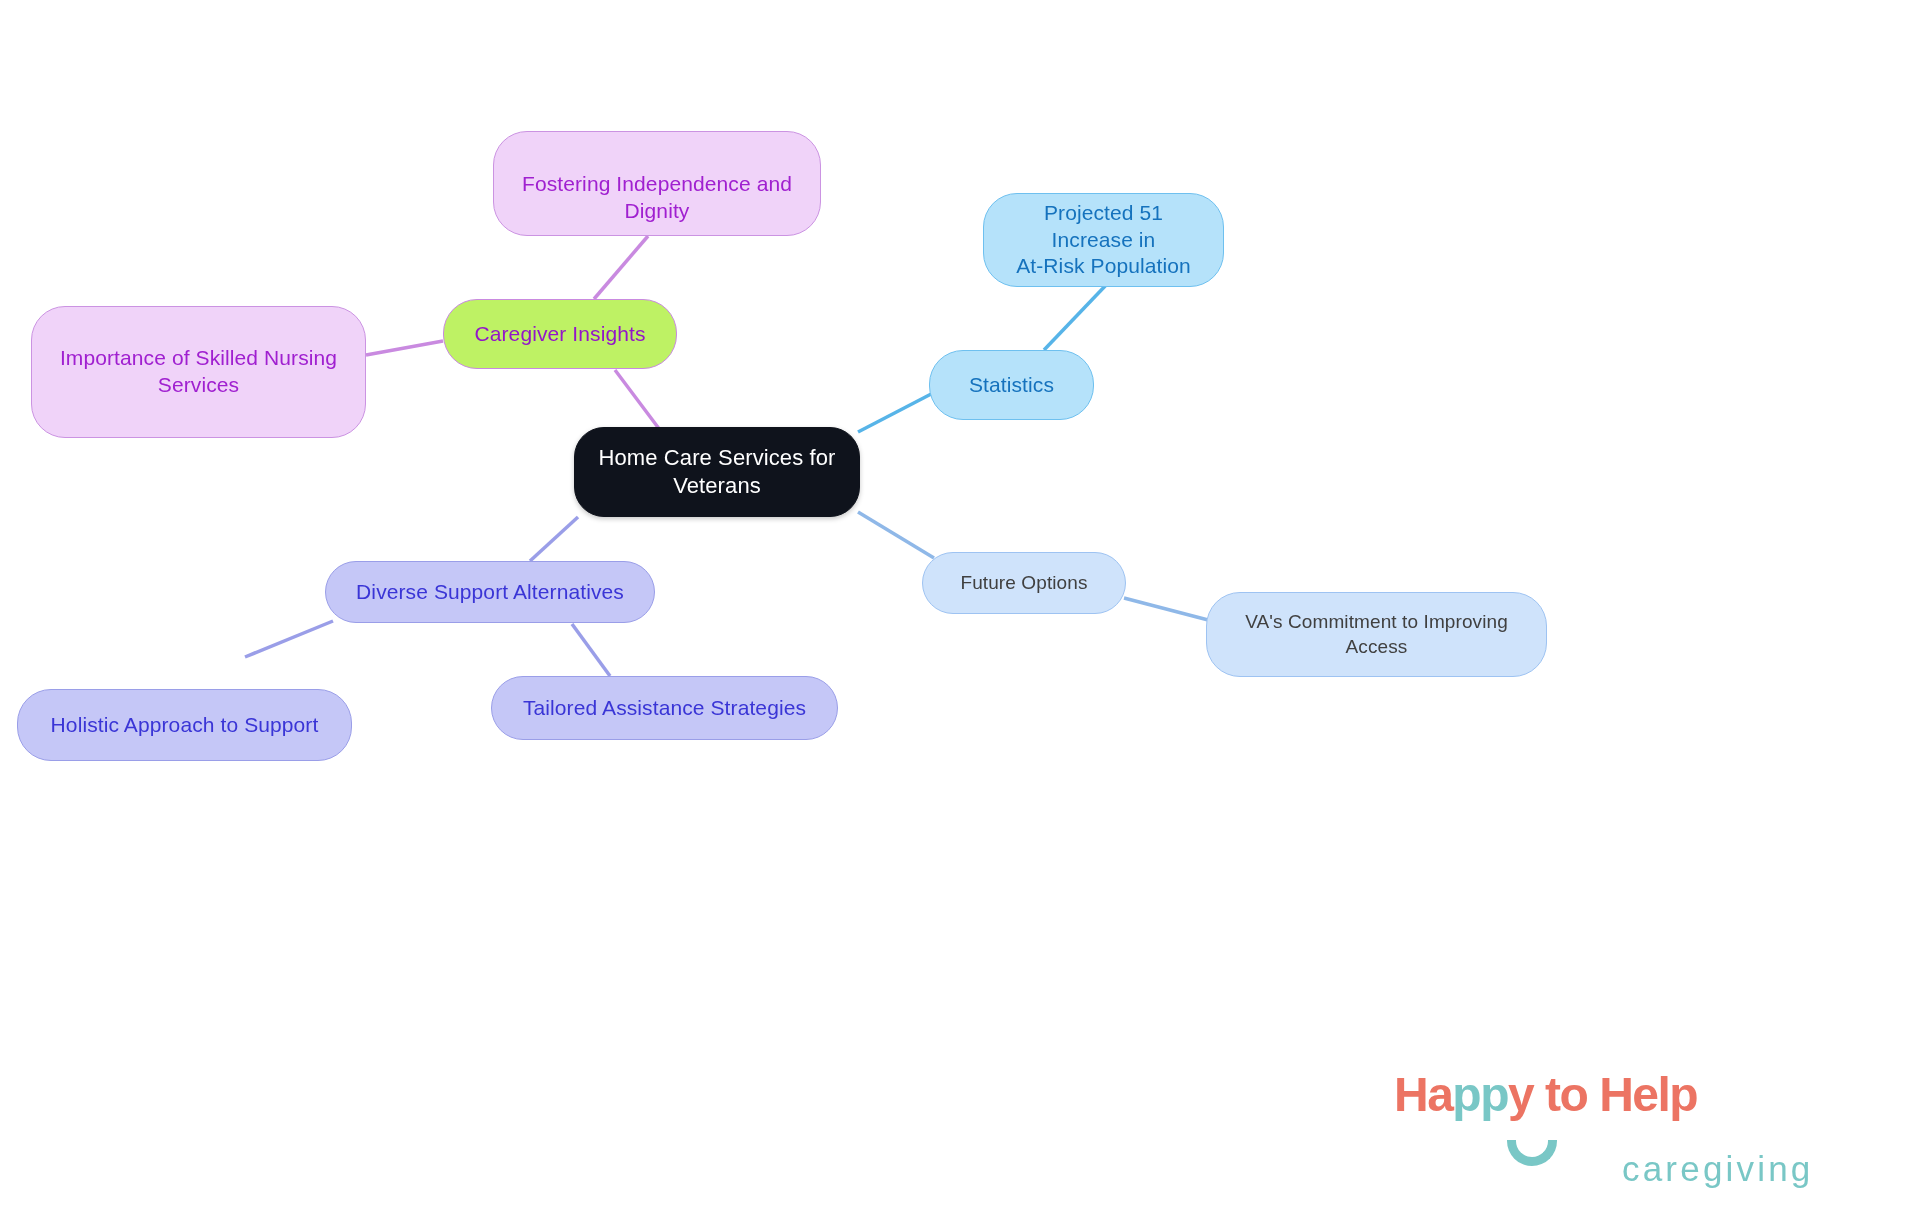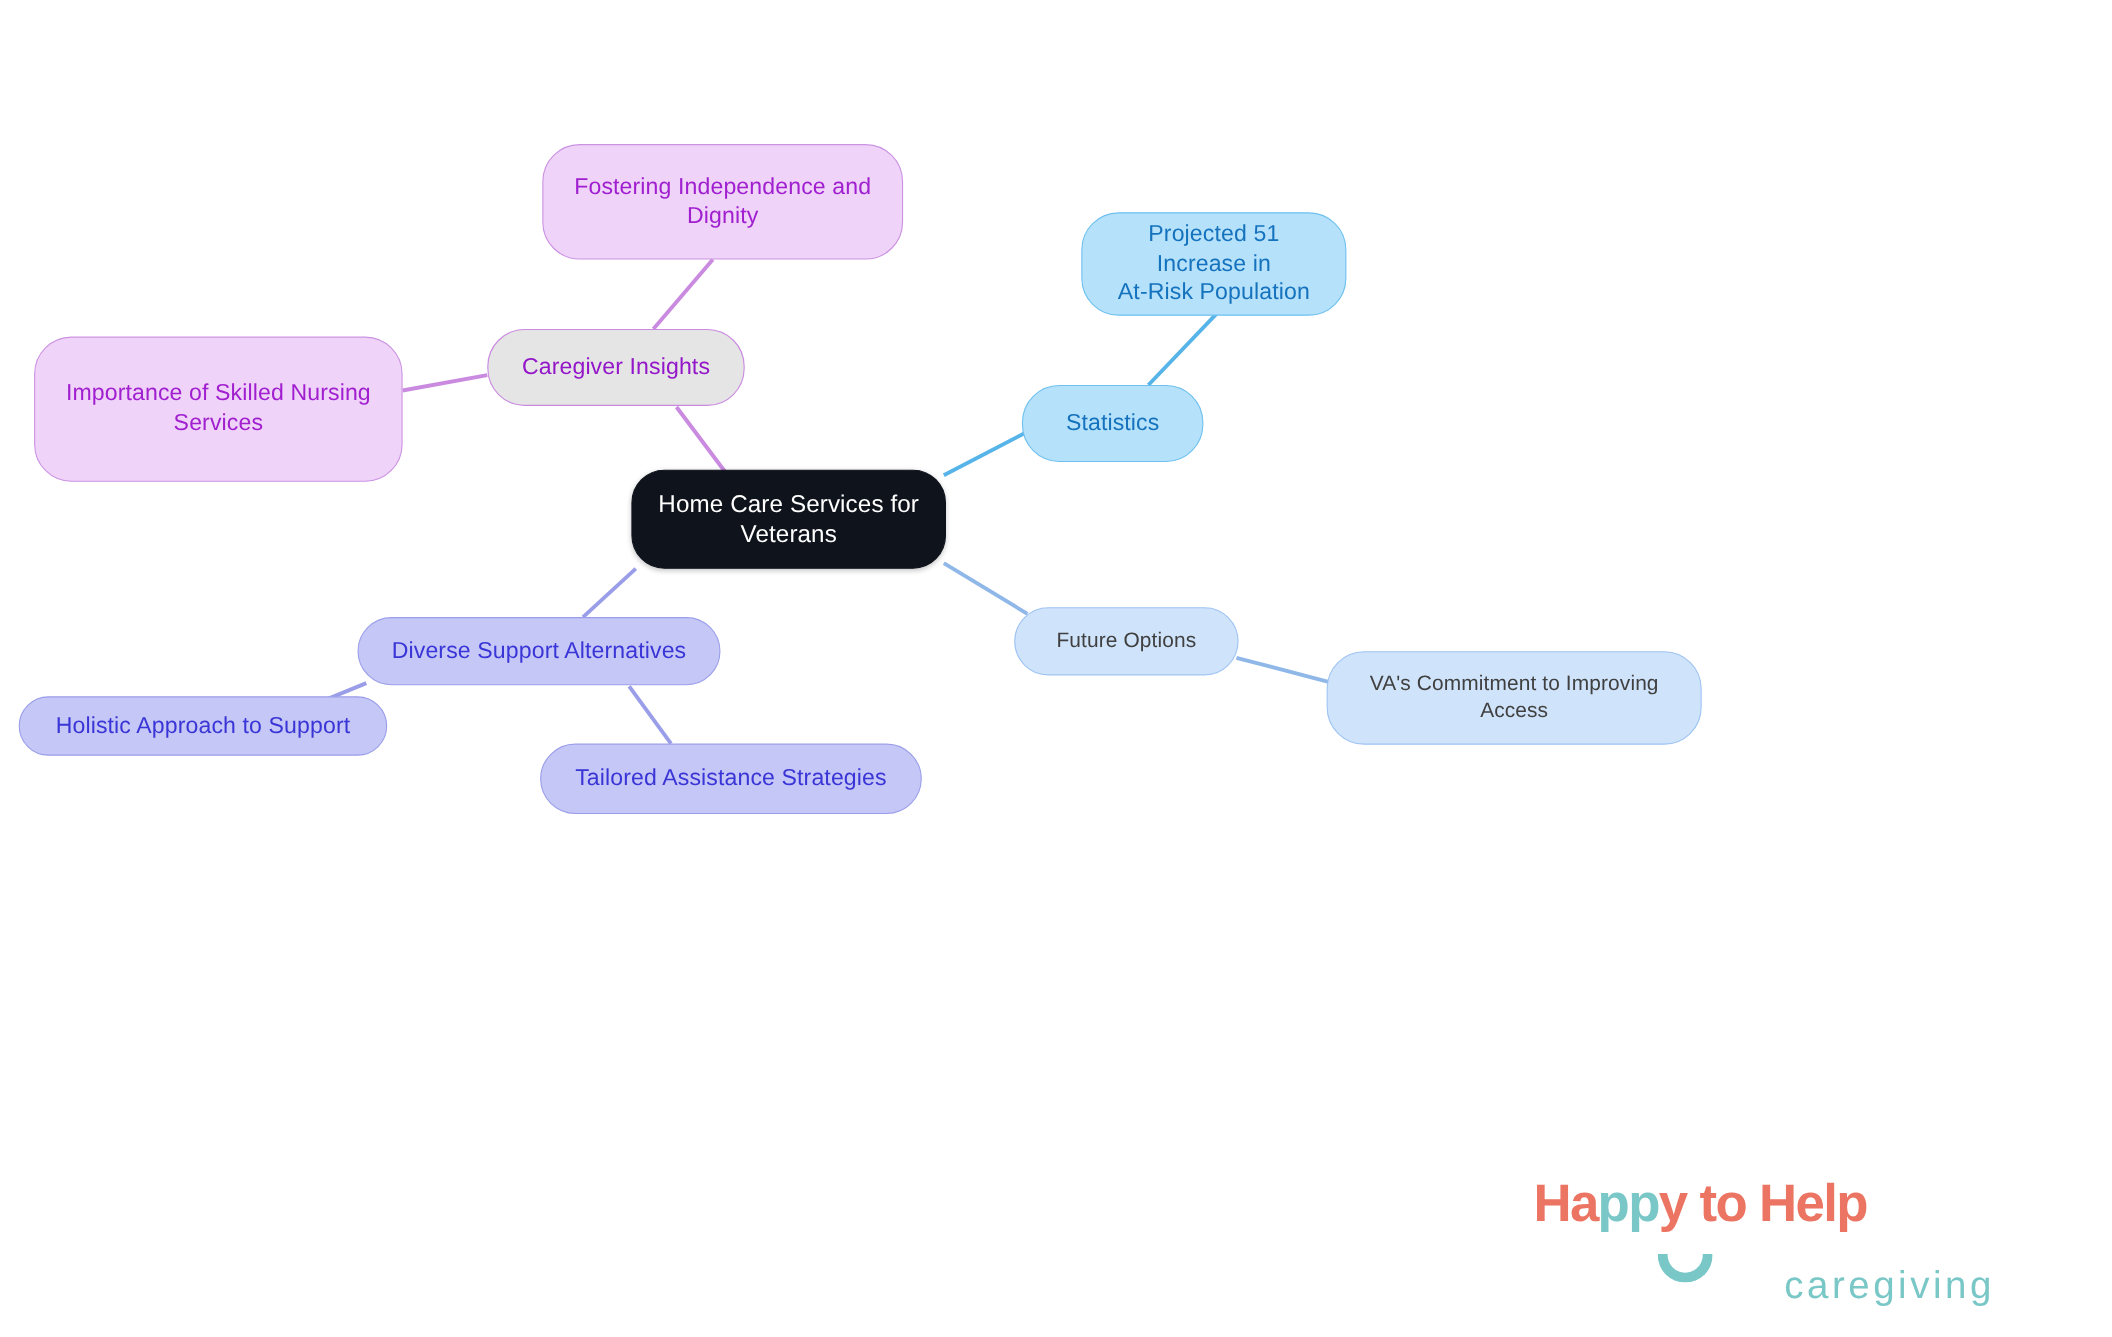--- a/index.html
+++ b/index.html
@@ -49,21 +49,21 @@
     background: #0f131c;
     border-color: #0f131c;
     color: #ffffff;
     font-size: 22px;
     border-radius: 30px;
     box-shadow: 0 2px 5px rgba(0,0,0,0.22);
   }
 
   
   .node.purple {
-    background: #e5e5e5;
+    background: #bef264;
     border-color: #c98ae0;
     color: #9316c9;
     font-size: 21px;
   }
   .node.purple-soft {
     background: #f0d3f9;
     border-color: #cb93e2;
     color: #a020d0;
     font-size: 21px;
   }
@@ -167,21 +167,21 @@
 
   <div class="node root" style="left:574px; top:427px; width:286px; height:90px;">
     <span>Home Care Services for
 Veterans</span>
   </div>
 
   <div class="node purple" style="left:443px; top:299px; width:234px; height:70px;">
     <span>Caregiver Insights</span>
   </div>
 
-  <div class="node purple-soft" style="left:493px; top:131px; width:328px; height:105px;">
+  <div class="node purple-soft" style="left:493px; top:131px; width:328px; height:105px;align-items:flex-end;">
     <span>Fostering Independence and
 Dignity</span>
   </div>
 
   <div class="node purple-soft" style="left:31px; top:306px; width:335px; height:132px;">
     <span>Importance of Skilled Nursing
 Services</span>
   </div>
 
   <div class="node cyan" style="left:929px; top:350px; width:165px; height:70px;">
@@ -199,21 +199,21 @@
 
   <div class="node blue" style="left:1206px; top:592px; width:341px; height:85px;">
     <span>VA's Commitment to Improving
 Access</span>
   </div>
 
   <div class="node indigo" style="left:325px; top:561px; width:330px; height:62px;">
     <span>Diverse Support Alternatives</span>
   </div>
 
-  <div class="node indigo" style="left:17px; top:633px; width:335px; height:54px;justify-content:center;">
+  <div class="node indigo" style="left:17px; top:689px; width:335px; height:72px;justify-content:center;">
     <span>Holistic Approach to Support</span>
   </div>
 
   <div class="node indigo" style="left:491px; top:676px; width:347px; height:64px;">
     <span>Tailored Assistance Strategies</span>
   </div>
 
   <div id="logo">
     <div class="logo-wordmark">
       <span class="lg-coral">Ha</span><span class="lg-teal">pp</span><span class="lg-coral">y to Help</span>

